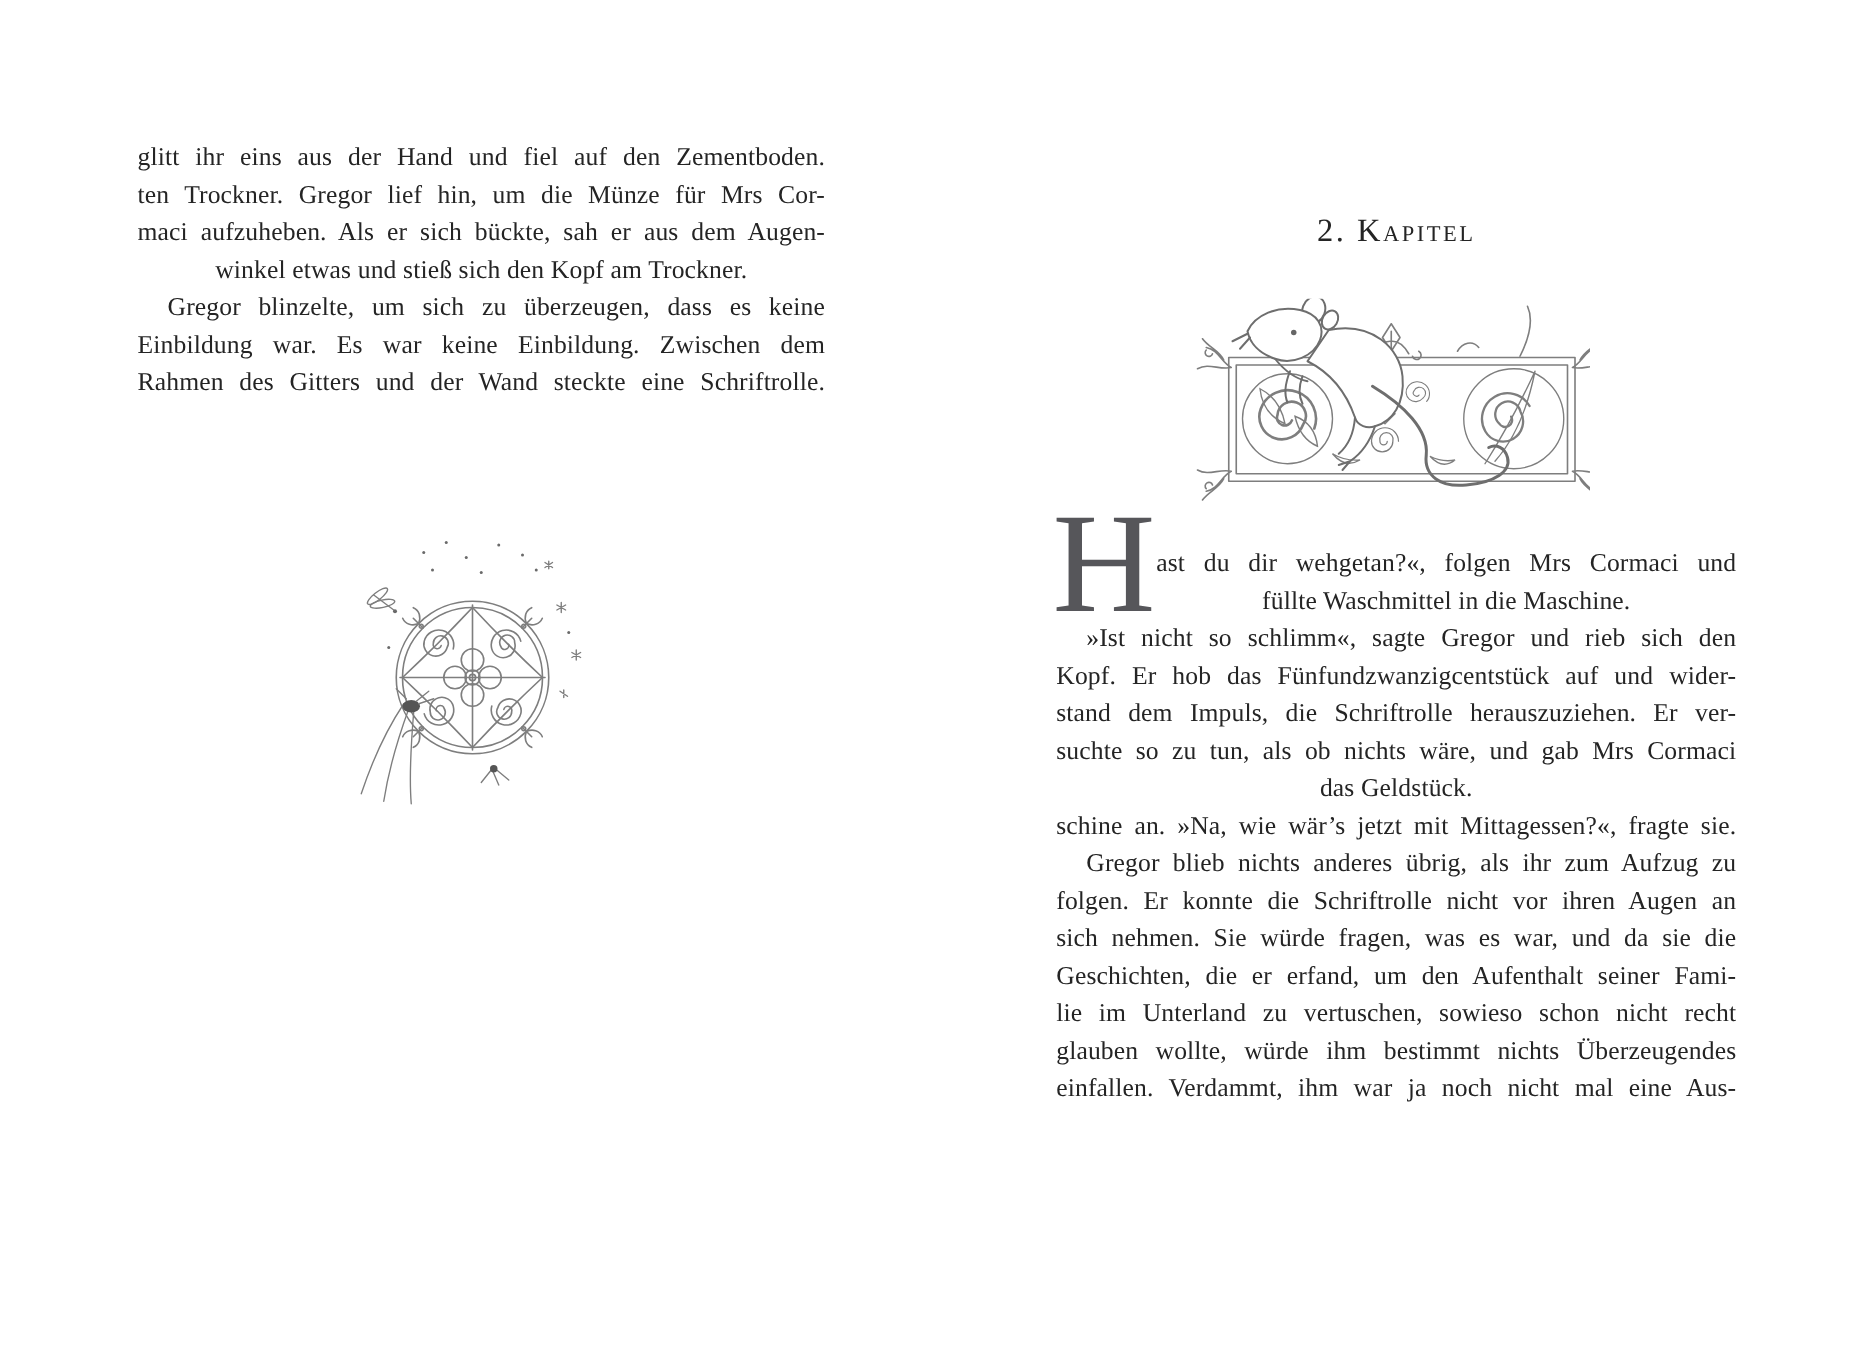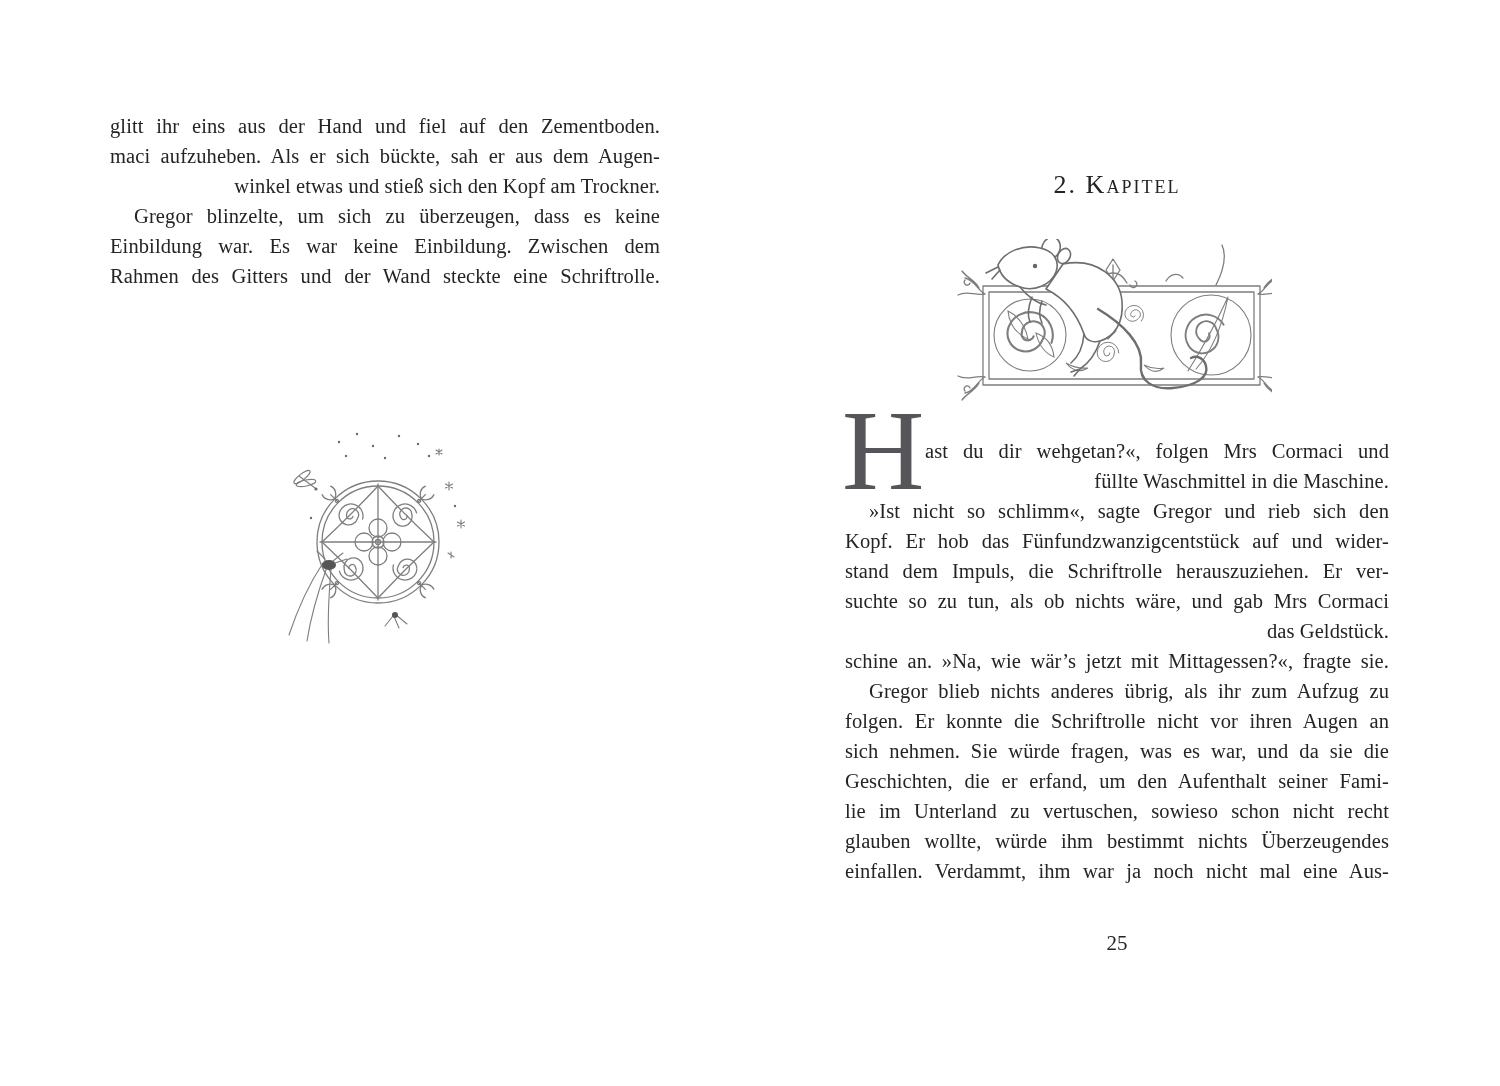--- a/index.html
+++ b/index.html
@@ -5,21 +5,21 @@
   html,body{margin:0;padding:0;background:#fff;}
   #stage{
     position:relative;width:1500px;height:1086px;background:var(--background,#fff);
     font-family:"Liberation Serif","DejaVu Serif",serif;color:var(--body-text,#242424);
     overflow:hidden;
   }
   
   .textblock{position:absolute;font-family:Liberation Serif, serif;}
   .line{
     height:30px;line-height:30px;font-size:20.5px;overflow:hidden;
-    text-align:right;letter-spacing:0.1px;
+    text-align:center;letter-spacing:0.1px;
   }
   .line.j{text-align:justify;text-align-last:justify;}
   .line.indent{text-indent:24px;}
   
   #left-text{left:110px;top:111px;width:550px;}
   #left-ornament{position:absolute;left:281px;top:428px;width:208px;height:234px;}
   
   #right-page{position:absolute;left:845px;top:0;width:544px;height:912px;}
   #chapter-heading{
     position:absolute;top:170px;left:0;width:100%;text-align:center;
@@ -46,20 +46,21 @@
   .dot{fill:#6a6a6a;stroke:none;}
 </style>
 </head>
 <body>
 
 <div id="stage">
 
   <div>
     <div id="left-text" class="textblock">
       <div class="line j">glitt ihr eins aus der Hand und fiel auf den Zementboden.</div>
+      <div class="line j">ten Trockner. Gregor lief hin, um die Münze für Mrs Cor-</div>
       <div class="line j">maci aufzuheben. Als er sich bückte, sah er aus dem Augen-</div>
       <div class="line">winkel etwas und stieß sich den Kopf am Trockner.</div>
       <div class="line j indent">Gregor blinzelte, um sich zu überzeugen, dass es keine</div>
       <div class="line j">Einbildung war. Es war keine Einbildung. Zwischen dem</div>
       <div class="line j">Rahmen des Gitters und der Wand steckte eine Schriftrolle.</div>
     </div>
 
     <svg id="left-ornament" viewBox="0 0 208 234" aria-hidden="true">
       <defs>
         <path id="sp1" d="M 12 0 A 12 12 0 1 0 -12 0 A 9.5 9.5 0 1 0 7 0 A 6 6 0 1 0 -4.5 0 A 3 3 0 1 0 2 0"></path>
@@ -196,15 +197,14 @@
       <div class="line j">schine an. »Na, wie wär’s jetzt mit Mittagessen?«, fragte sie.</div>
       <div class="line j indent">Gregor blieb nichts anderes übrig, als ihr zum Aufzug zu</div>
       <div class="line j">folgen. Er konnte die Schriftrolle nicht vor ihren Augen an</div>
       <div class="line j">sich nehmen. Sie würde fragen, was es war, und da sie die</div>
       <div class="line j">Geschichten, die er erfand, um den Aufenthalt seiner Fami-</div>
       <div class="line j">lie im Unterland zu vertuschen, sowieso schon nicht recht</div>
       <div class="line j">glauben wollte, würde ihm bestimmt nichts Überzeugendes</div>
       <div class="line j">einfallen. Verdammt, ihm war ja noch nicht mal eine Aus-</div>
     </div>
 
-    <div id="page-number">25</div>
   </div>
 </div>
 
 </body></html>

